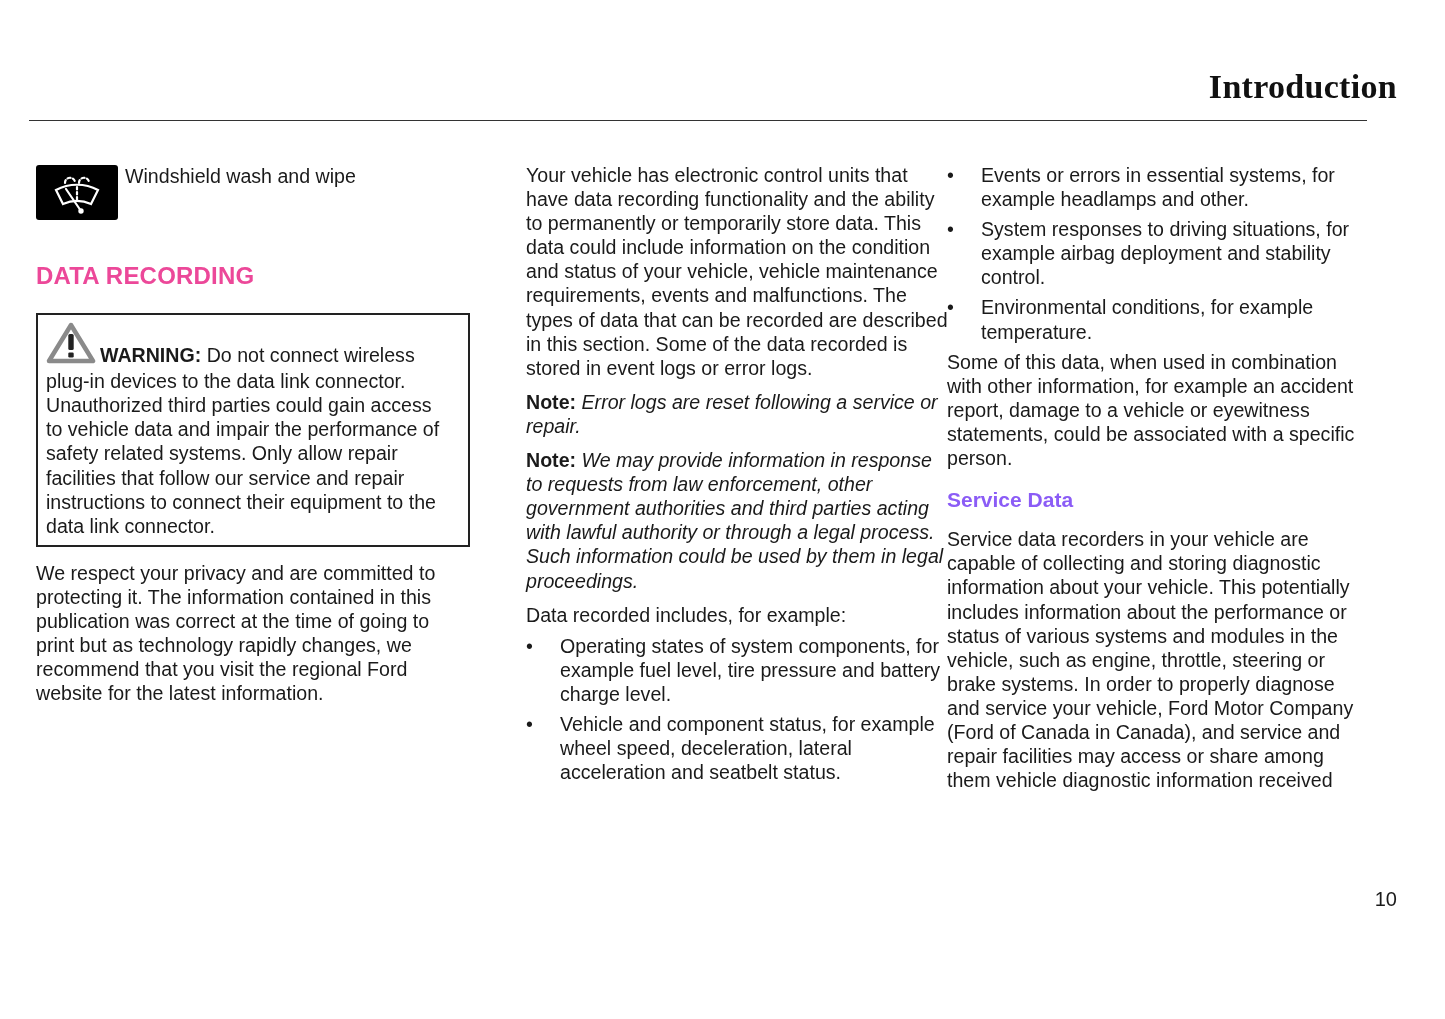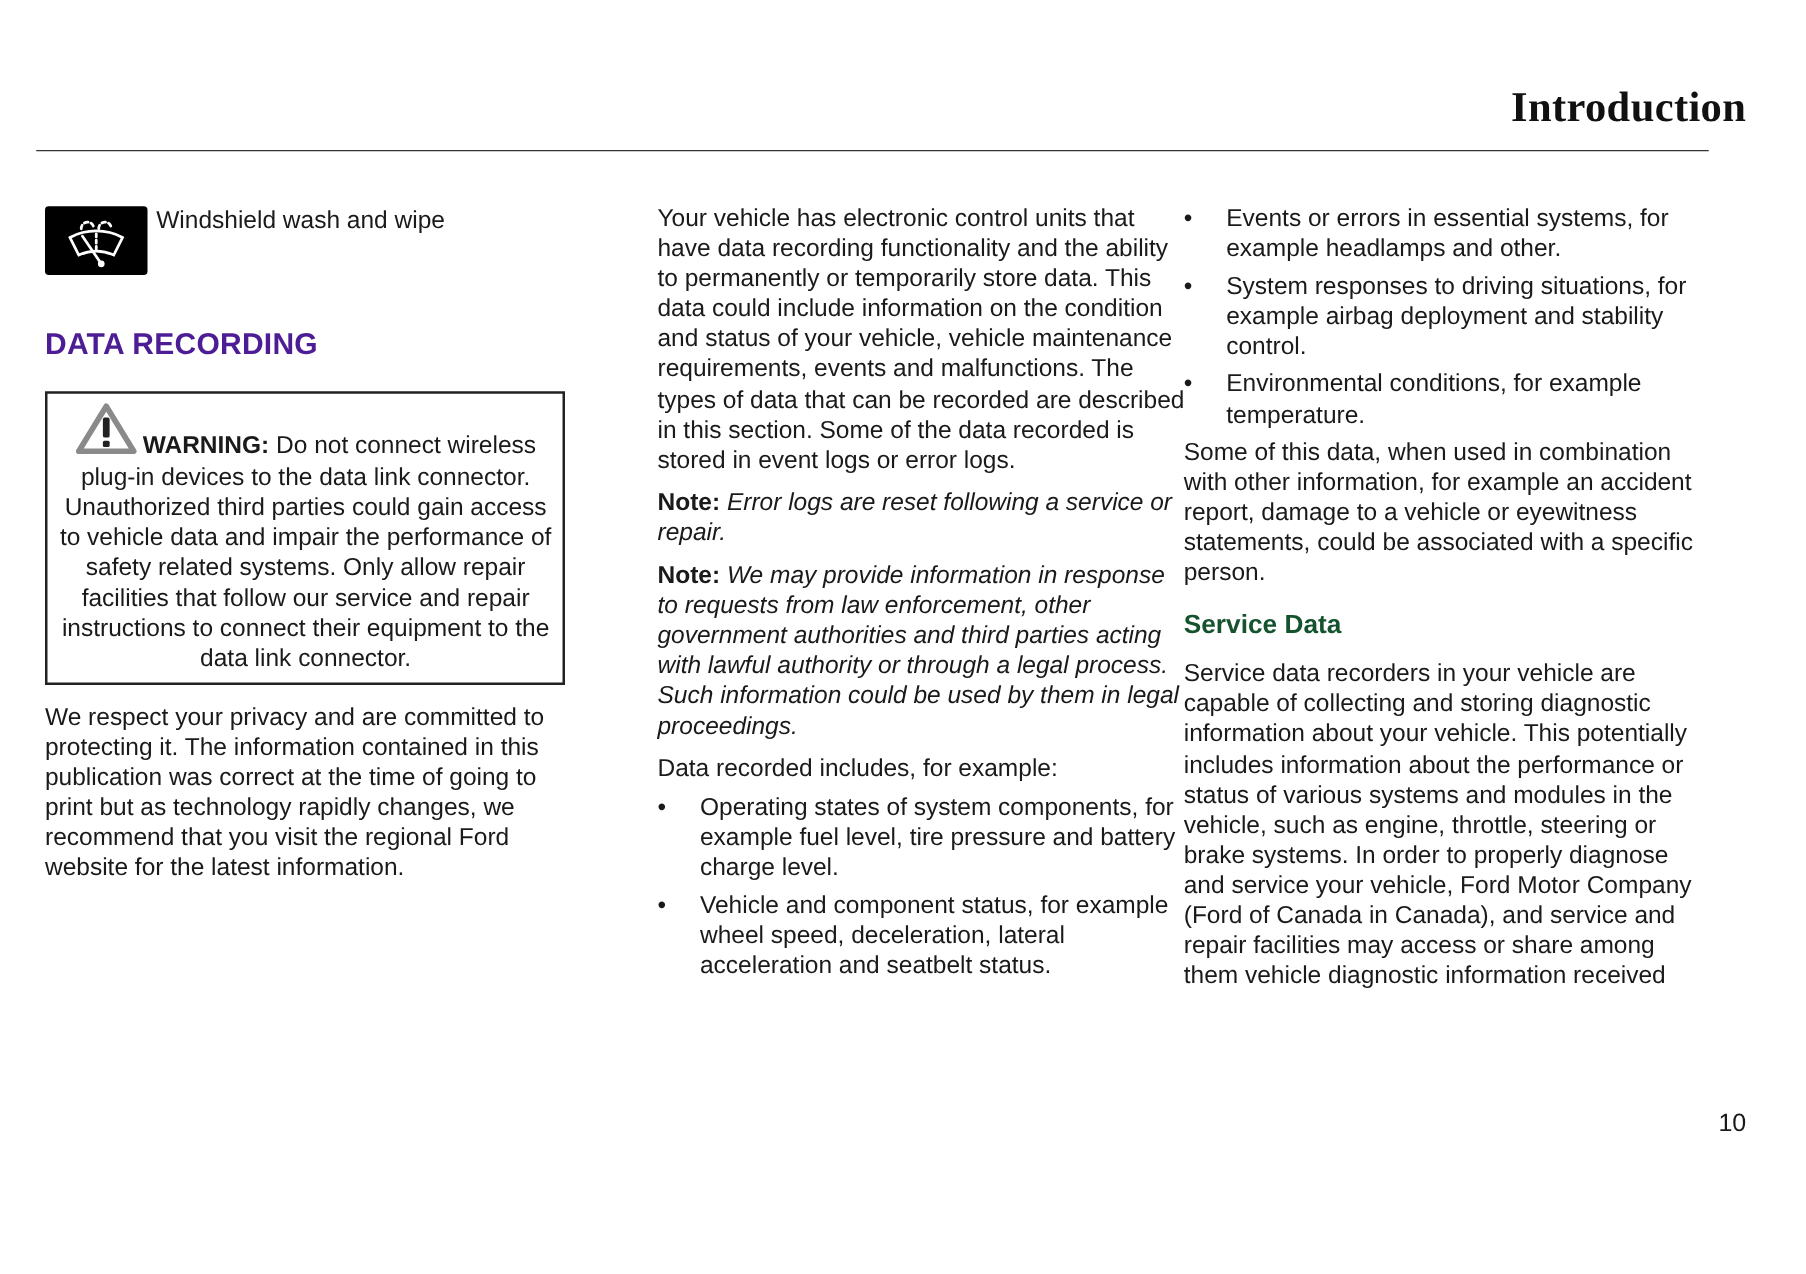--- a/index.html
+++ b/index.html
@@ -29,43 +29,43 @@
   p { margin: 0; }
   .icon-row { display: flex; align-items: flex-start; }
   .wiper-icon {
     width: 82px; height: 55px; background: #000; border-radius: 3px;
     flex: 0 0 auto; display: flex; align-items: center; justify-content: center;
     margin-top: 2px;
   }
   .icon-label { margin-left: 7px; margin-top: 1px; }
 
   .section-heading {
-    margin-top: 44px; font-weight: bold; font-size: 24px; letter-spacing: 0.2px; color: #4c1d95;
+    margin-top: 44px; font-weight: bold; font-size: 24px; letter-spacing: 0.2px; color: #ec4899;
   }
   .warning-box {
-    margin-top: 25px; border: 2px solid #222; padding: 7px 7px 7px 8px;
-    width: 397px; box-sizing: content-box; text-align: center;
+    margin-top: 25px; border: 2px solid #222; padding: 7px 25px 7px 8px;
+    width: 397px; box-sizing: content-box;
   }
   .warn-icon { display: inline-block; vertical-align: -2px; margin-right: 4px; }
   .warning-box .wlabel { font-weight: bold; }
   .privacy { margin-top: 14px; }
 
   .note { margin-top: 10px; }
   .note .nlabel { font-weight: bold; }
   .note .ntext { font-style: italic; }
   .lead { margin-top: 10px; }
 
   ul.bullets { list-style: none; margin: 7px 0 0 0; padding: 0; }
   ul.bullets li { position: relative; padding-left: 34px; margin-bottom: 6px; }
   ul.bullets li .dot {
     position: absolute; left: 0; top: 0; width: 10px; text-align: left;
   }
   .col3 ul.bullets { margin-top: 0; }
   .col3 .some-data { margin-top: 4px; }
-  .sub-heading { margin-top: 18px; font-weight: bold; font-size: 21px; color: #14532d; }
+  .sub-heading { margin-top: 18px; font-weight: bold; font-size: 21px; color: #8b5cf6; }
   .service-text { margin-top: 15px; }
 
   .page-number {
     position: absolute; left: 0; width: 1397px; top: 888px; text-align: right;
     font-size: 20px;
   }
 </style>
 </head>
 <body>
 

